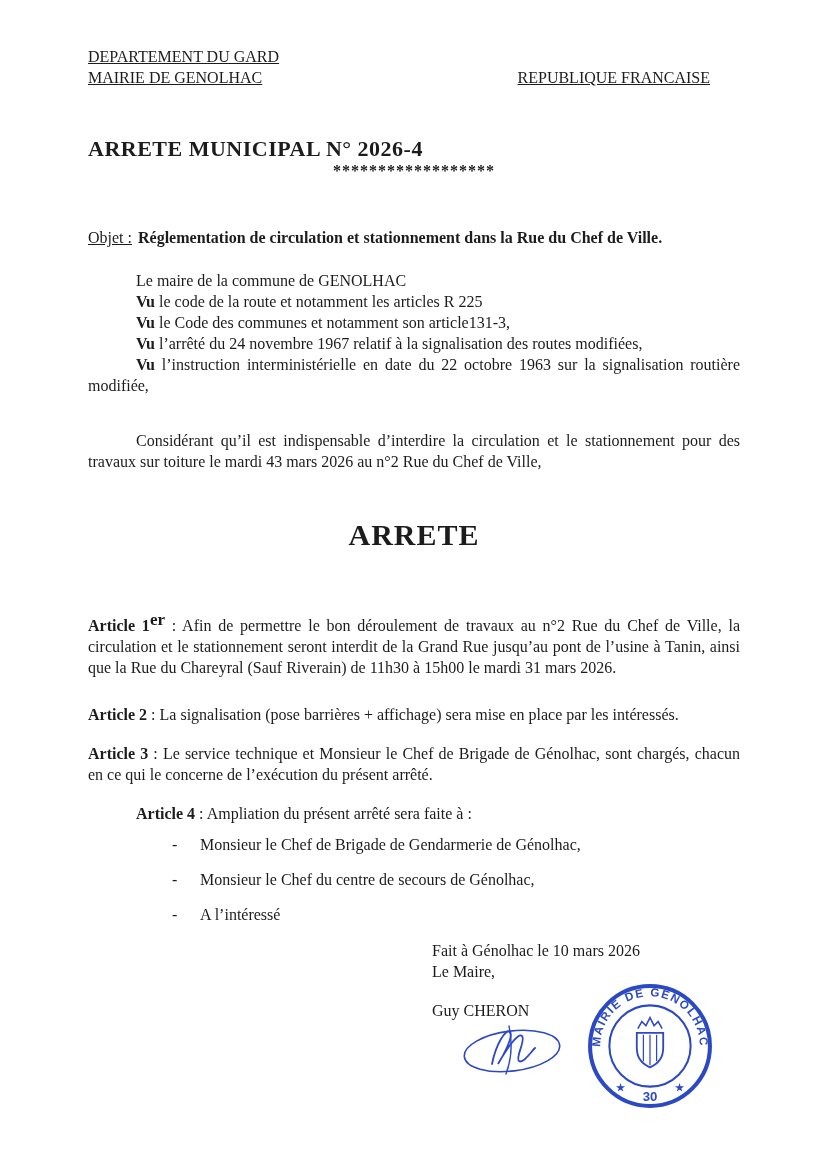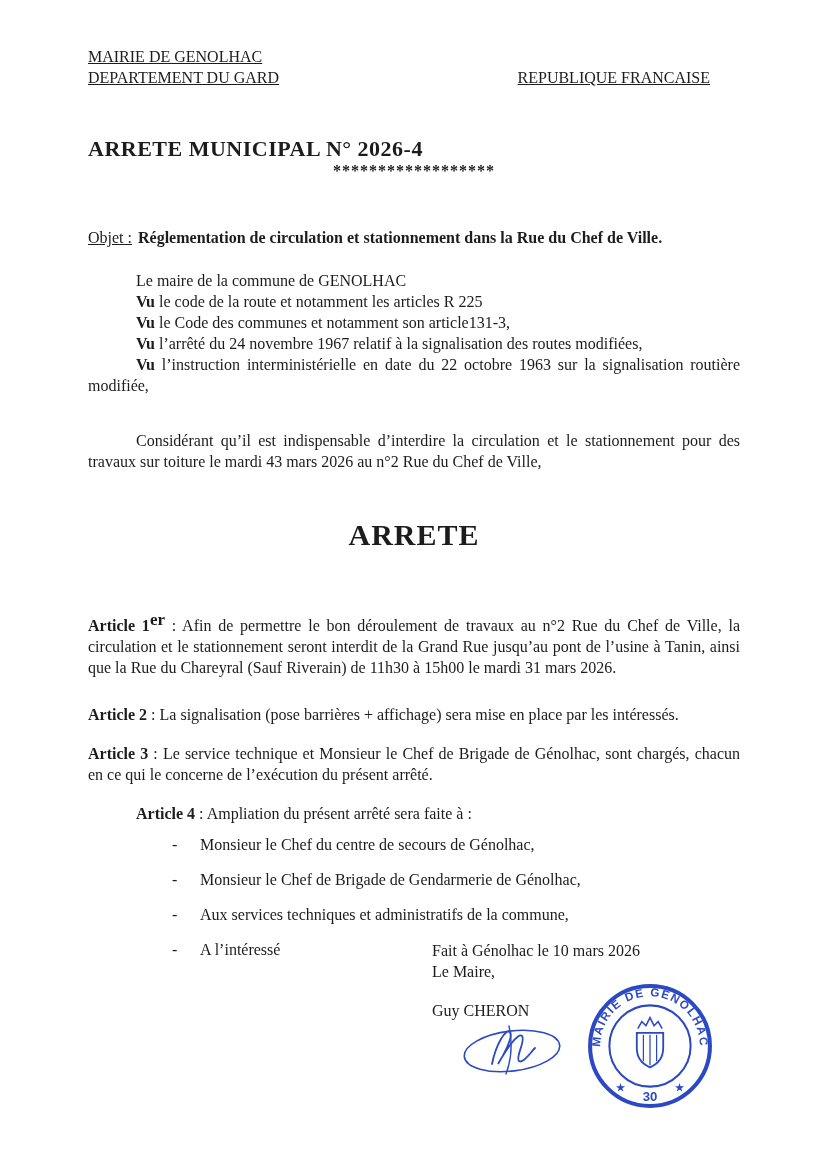--- a/index.html
+++ b/index.html
@@ -54,22 +54,22 @@
   .stamp-text { font-family: "Liberation Sans", sans-serif; font-weight: bold; fill: var(--stamp-blue, #2c49c4); }
 </style>
 </head>
 <body>
 
 <div class="page">
   <div class="content">
 
     <div class="header">
       <div class="header-left">
+        <div class="u">DEPARTEMENT DU GARD</div>
         <div class="u">MAIRIE DE GENOLHAC</div>
-        <div class="u">DEPARTEMENT DU GARD</div>
       </div>
       <div class="header-right u">REPUBLIQUE FRANCAISE</div>
     </div>
 
     <div class="doc-title">ARRETE MUNICIPAL N° 2026-4</div>
     <div class="stars-line">******************</div>
 
     <p class="objet">
       <span class="u">Objet :</span>
       <b>Réglementation de circulation et stationnement dans la Rue du Chef de Ville.</b>
@@ -110,27 +110,24 @@
     <p class="article article-3">
       <b>Article 3</b><span> : </span><span>Le service technique et Monsieur le Chef de Brigade de Génolhac, sont chargés, chacun en ce qui le concerne de l’exécution du présent arrêté.</span>
     </p>
 
     <p class="article article-4">
       <b>Article 4</b><span> : </span><span>Ampliation du présent arrêté sera faite à :</span>
     </p>
 
     <div class="amp-list">
       <div class="amp-item">
-        <span class="dash">-</span><span>Monsieur le Chef du centre de secours de Génolhac,</span>
-      </div>
-      <div class="amp-item">
         <span class="dash">-</span><span>Monsieur le Chef de Brigade de Gendarmerie de Génolhac,</span>
       </div>
       <div class="amp-item">
-        <span class="dash">-</span><span>Aux services techniques et administratifs de la commune,</span>
+        <span class="dash">-</span><span>Monsieur le Chef du centre de secours de Génolhac,</span>
       </div>
       <div class="amp-item">
         <span class="dash">-</span><span>A l’intéressé</span>
       </div>
     </div>
 
   </div>
 
   <div class="sig-block">
     <div>Fait à Génolhac le 10 mars 2026</div>

